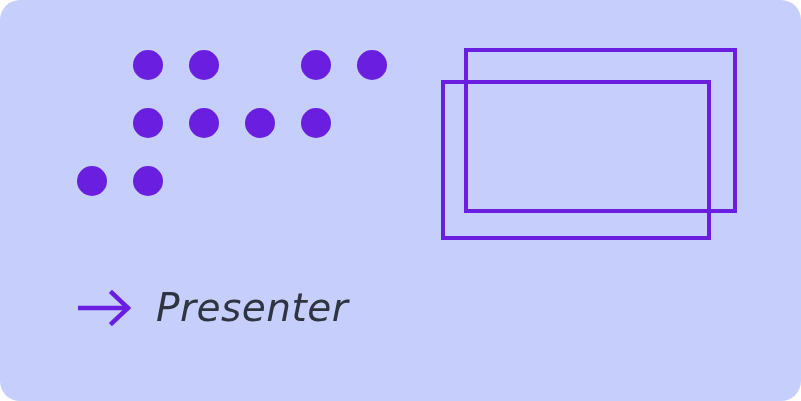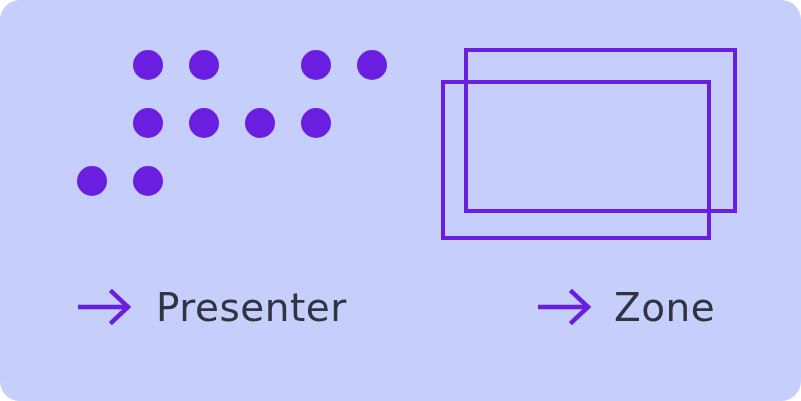--- a/index.html
+++ b/index.html
@@ -34,20 +34,22 @@
     top: 0;
     width: 801px;
     height: 401px;
     overflow: visible;
   }
 
   
   .label-group {
     position: absolute;
     display: flex;
+    align-items: center;
+    font-style: italic;
   }
   #label-presenter { left: 78px; top: 288px; }
   #label-zone      { left: 538px; top: 288px; }
 
   .arrow-icon {
     display: block;
     flex: 0 0 auto;
   }
 
   .label-text {
@@ -95,21 +97,14 @@
   </svg>
 
   <div class="label-group" id="label-presenter">
     <svg class="arrow-icon" width="56" height="38" viewBox="0 0 56 38" xmlns="http://www.w3.org/2000/svg" aria-hidden="true">
       <path d="M2 19 L49 19" stroke="#6a1fe0" stroke-width="4.5" stroke-linecap="square" fill="none"></path>
       <path d="M34 4 L50 19 L34 34" stroke="#6a1fe0" stroke-width="4.5" stroke-linecap="square" stroke-linejoin="miter" fill="none"></path>
     </svg>
     <span class="label-text" style="color: rgb(46, 52, 64);">Presenter</span>
   </div>
 
-  <div class="label-group" id="label-zone">
-    <svg class="arrow-icon" width="56" height="38" viewBox="0 0 56 38" xmlns="http://www.w3.org/2000/svg" aria-hidden="true">
-      <path d="M2 19 L49 19" stroke="#6a1fe0" stroke-width="4.5" stroke-linecap="square" fill="none"></path>
-      <path d="M34 4 L50 19 L34 34" stroke="#6a1fe0" stroke-width="4.5" stroke-linecap="square" stroke-linejoin="miter" fill="none"></path>
-    </svg>
-    <span class="label-text" style="color: rgb(46, 52, 64);">Zone</span>
-  </div>
 
 </div>
 
 </body></html>

